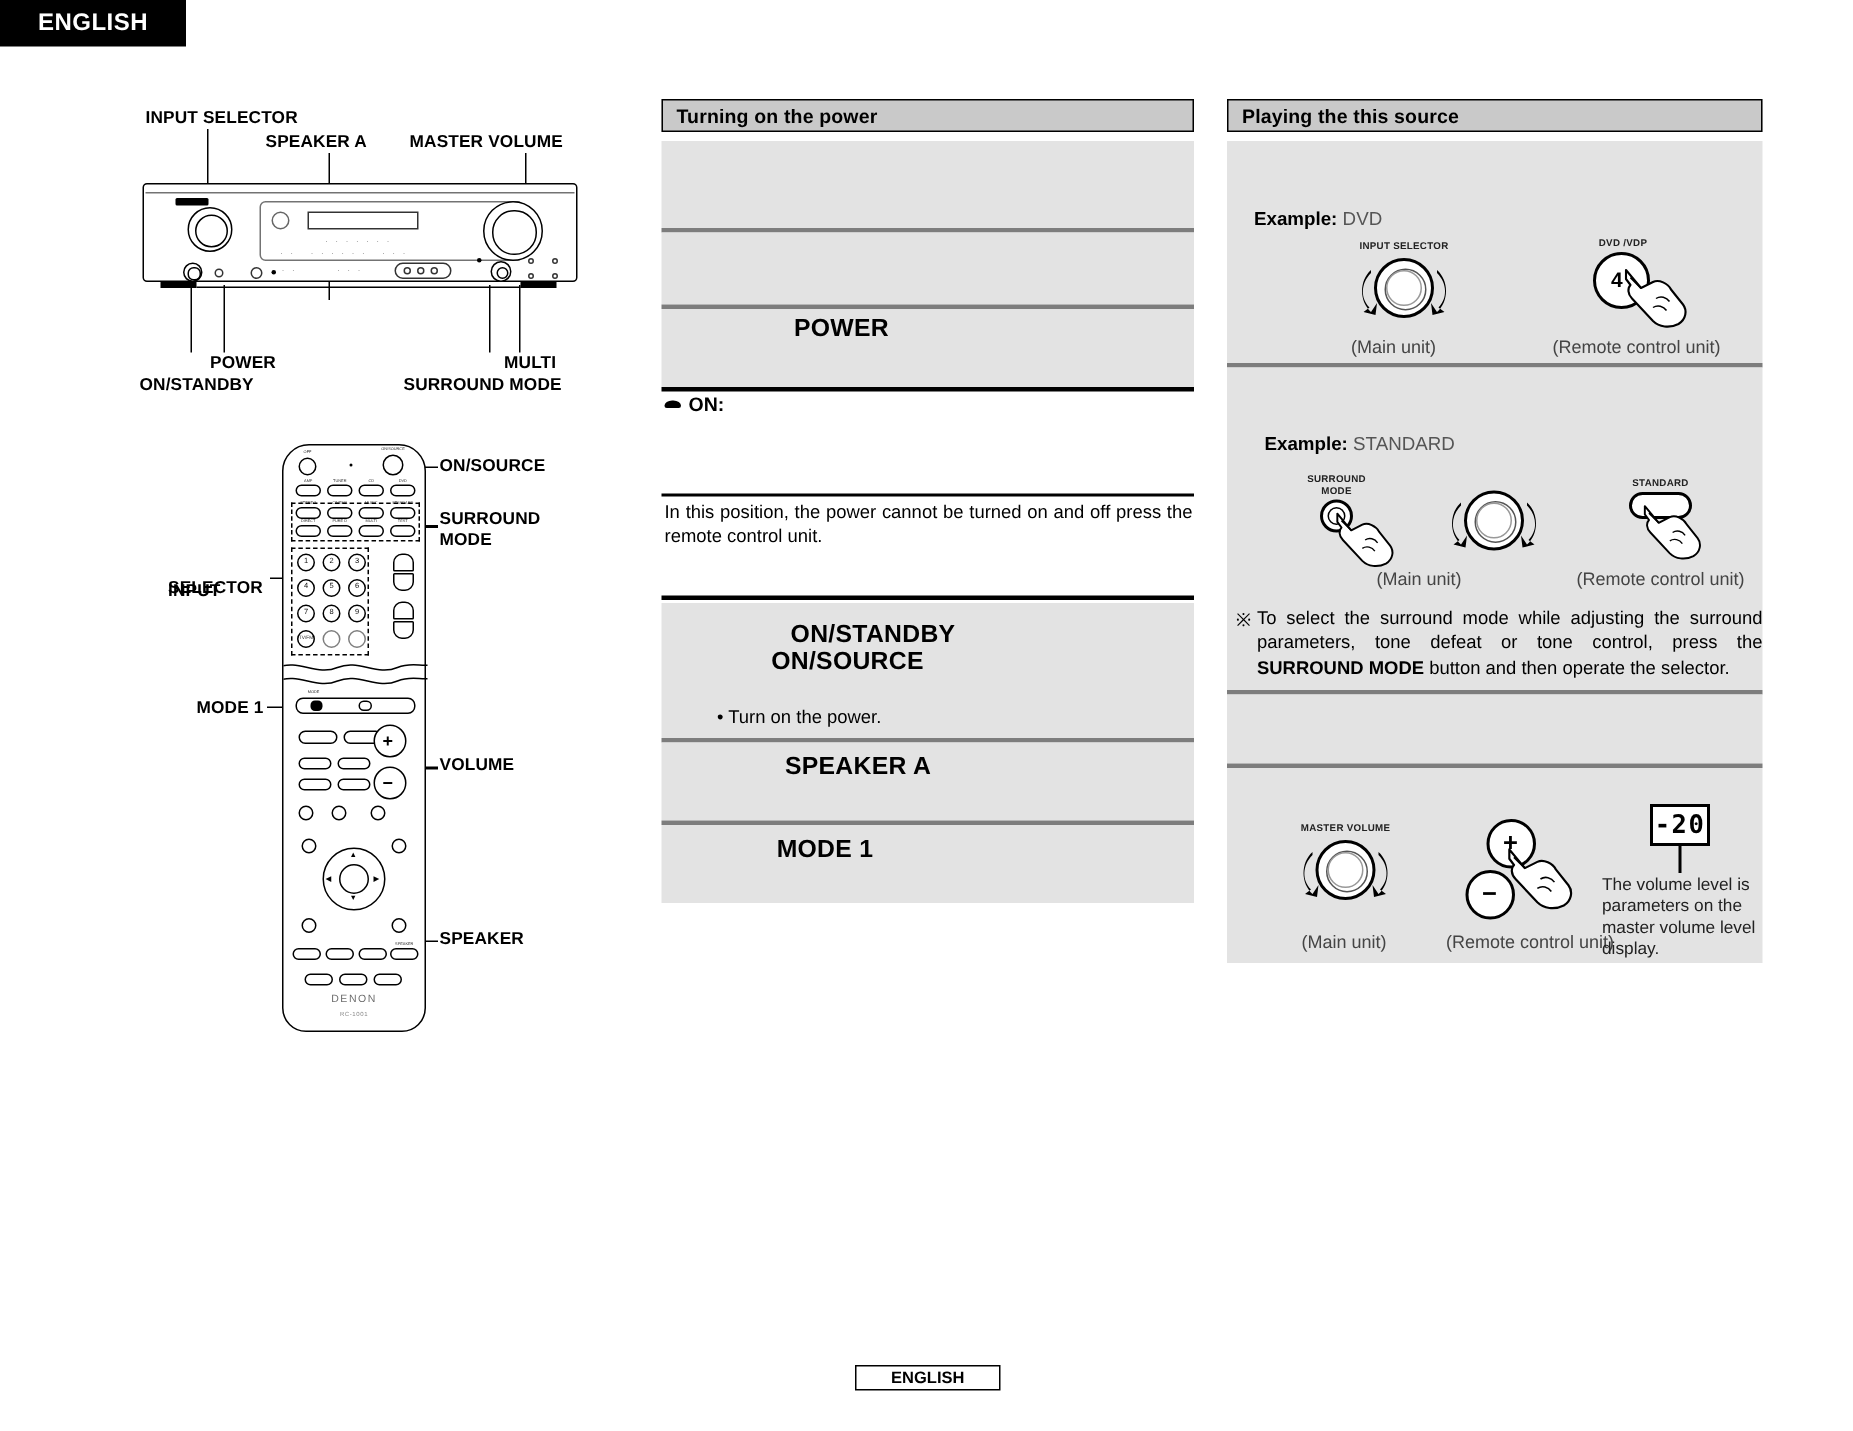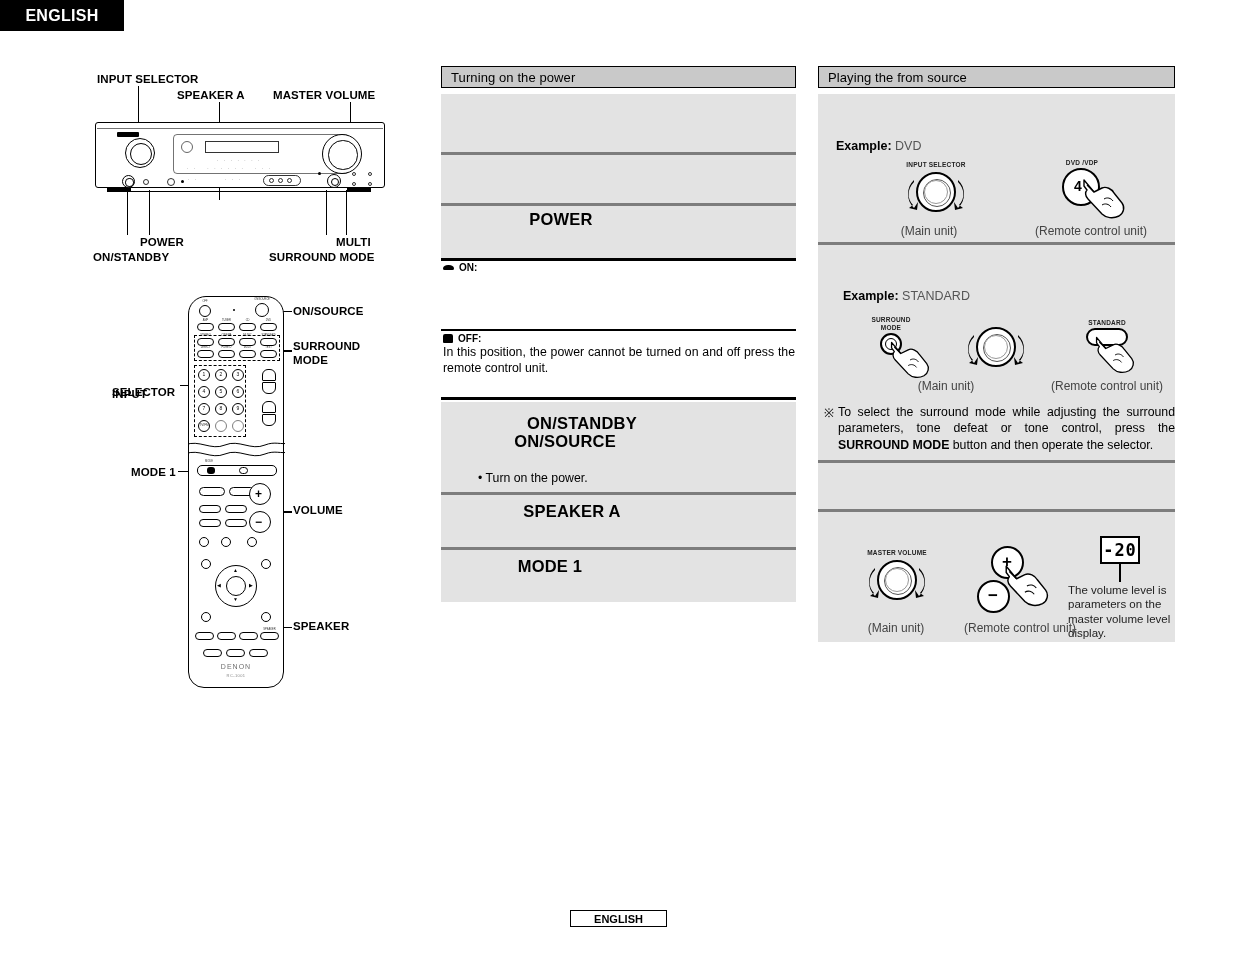--- a/index.html
+++ b/index.html
@@ -72,32 +72,32 @@
   .rlab{ position:absolute; font-size:2.6px; color:#000; text-align:center; white-space:nowrap; opacity:.85;}
   .rnum{ position:absolute; font-size:5px; text-align:center; width:12px; opacity:.95;}
   .dash{ position:absolute; border:1px dashed #000; }
   .wave{ position:absolute; left:0; top:0; }
   .denon{ position:absolute; width:100%; text-align:center; font-size:7px; letter-spacing:1px; opacity:.6;}
   .denon2{ position:absolute; width:100%; text-align:center; font-size:4px; letter-spacing:.4px; opacity:.5;}
 
   
   .panel-head{
     position:absolute; border:1.5px solid #000; background:#c9c9c9;
-    font-weight:normal; font-size:13px; display:flex; align-items:center;
+    font-weight:bold; font-size:13px; display:flex; align-items:center;
     padding-left:9px; letter-spacing:.1px;
   }
   .gbox{ position:absolute; background:#e3e3e3; }
   .divider{ position:absolute; background:#7d7d7d; height:2.5px; }
   .blackrule{ position:absolute; background:#000; height:2.5px; }
   .thinrule{ position:absolute; background:#000; height:1.6px; }
 
   .bigcap{ font-weight:bold; font-size:16.5px; text-align:center; letter-spacing:.2px; }
   .body-txt{ font-size:12.3px; line-height:1.33; text-align:justify; }
   .body-txt b{ font-weight:bold; }
-  .onoff-label{ font-weight:bold; font-size:10px; }
+  .onoff-label{ font-weight:bold; font-size:13px; }
 
   .sym-on{ display:inline-block; width:11px; height:5px; background:#000; border-radius:60% 60% 2px 2px / 90% 90% 2px 2px; vertical-align:1px; margin-right:3px;}
   .sym-off{ display:inline-block; width:10px; height:9px; background:#000; border-radius:2px 2px 1px 1px; vertical-align:-1px; margin-right:3px;}
 
   .example{ position:absolute; font-size:12.5px; }
   .example b{ font-weight:bold; }
   .example span.val{ color:#555; }
 
   .unitcap{ position:absolute; font-size:12px; color:#444; text-align:center; white-space:nowrap;}
 
@@ -339,44 +339,40 @@
   <div class="blackrule" style="left:441px; top:258px; width:355px;"></div>
   <div style="position:absolute; left:443px; top:262px; width:352px;">
     <div style="display:flex; align-items:center; gap:2px;">
       <span class="sym-on"></span>
       <span class="onoff-label">ON:</span>
     </div>
   </div>
 
   <div class="thinrule" style="left:441px; top:329px; width:355px;"></div>
   <div style="position:absolute; left:443px; top:333px; width:352px;">
-    <div style="display:flex; align-items:center; gap:2px;">
-      <span class="sym-off"></span>
-      <span class="onoff-label">OFF:</span>
-    </div>
     <div class="body-txt">In this position, the power cannot be turned on and off press the remote control unit.</div>
   </div>
   <div class="blackrule" style="left:441px; top:397px; width:355px; height:3px;"></div>
 
   <div class="gbox" style="left:441px; top:402px; width:355px; height:90px;"></div>
   <div class="bigcap" style="position:absolute; left:441px; top:414px; width:282px;">ON/STANDBY</div>
   <div class="bigcap" style="position:absolute; left:441px; top:432px; width:248px;">ON/SOURCE</div>
   <div style="position:absolute; left:478px; top:471px; font-size:12.3px;">• Turn on the power.</div>
   <div class="divider" style="left:441px; top:492px; width:355px;"></div>
 
   <div class="gbox" style="left:441px; top:495px; width:355px; height:52px;"></div>
   <div class="bigcap" style="position:absolute; left:441px; top:502px; width:262px;">SPEAKER A</div>
   <div class="divider" style="left:441px; top:547px; width:355px;"></div>
 
   <div class="gbox" style="left:441px; top:550px; width:355px; height:52px;"></div>
   <div class="bigcap" style="position:absolute; left:441px; top:557px; width:218px;">MODE 1</div>
 </div>
 
 <div>
-  <div class="panel-head" style="left:818px; top:66px; width:357px; height:22px;">Playing the from source</div>
+  <div class="panel-head" style="left:818px; top:66px; width:357px; height:22px;">Playing the this source</div>
 
   <div class="gbox" style="left:818px; top:94px; width:357px; height:148px;"></div>
   <div class="example" style="left:836px; top:139px;">
     <b>Example:</b>
     <span class="val">DVD</span>
   </div>
 
   <div class="dialwrap" style="left:903px; top:172px; width:66px; height:42px;">
     <div class="dial-cap">INPUT SELECTOR</div>
     <div class="dial"></div>

